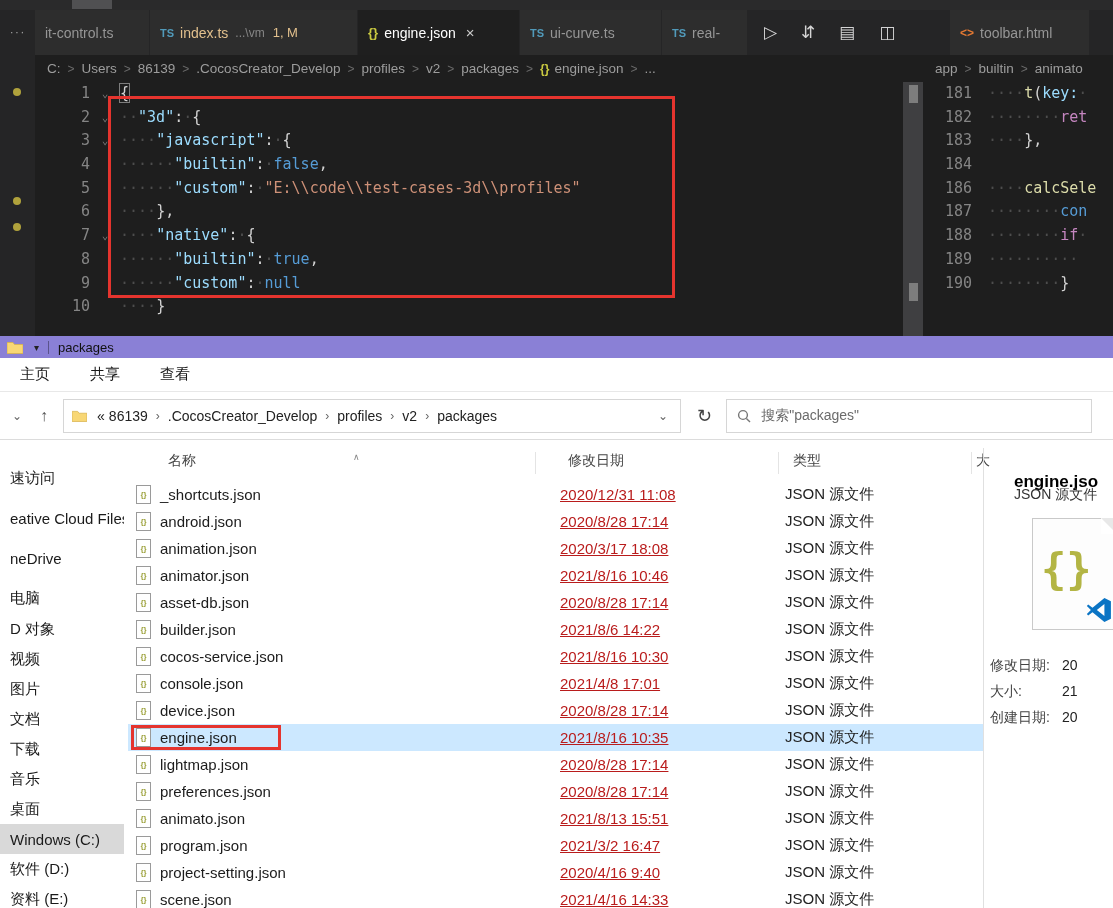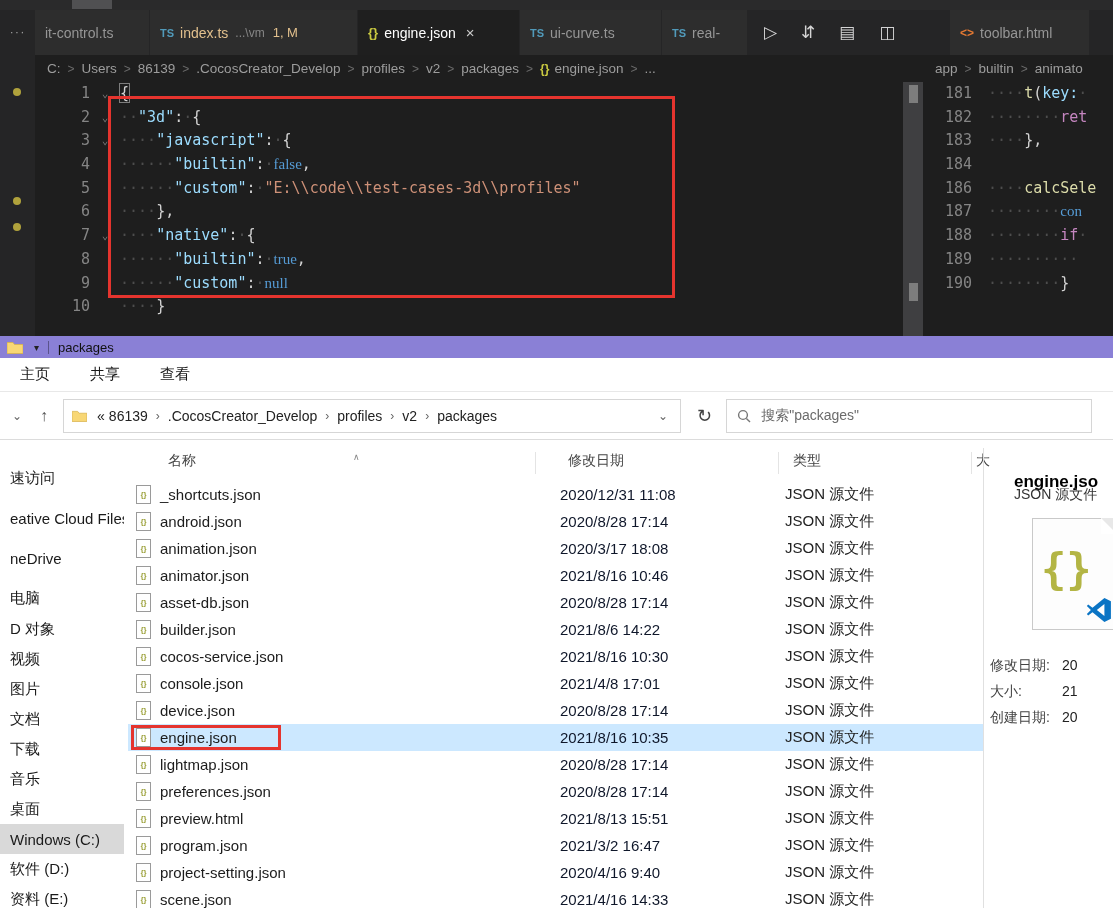--- a/index.html
+++ b/index.html
@@ -43,21 +43,21 @@
   .ln { flex:none; text-align:right; color:#858585; }
   .editor-left .ln { width:55px; }
   .editor-right .ln { width:49px; }
   .fold { flex:none; text-align:center; color:#7c7c7c; font-size:11px; }
   .editor-left .fold { width:30px; }
   .editor-right .fold { width:16px; }
   .lt { flex:1; }
   .tk-ws { color:#4d4d4d; }
   .tk-key { color:#9cdcfe; }
   .tk-str { color:#ce9178; }
-  .tk-kw { color:#569cd6;font-family:Liberation Serif, serif; }
+  .tk-kw { color:#569cd6; }
   .tk-ctrl { color:#c586c0; }
   .tk-fn { color:#dcdcaa; }
   .tk-punc { color:#d4d4d4; }
   .tk-cmt { color:#333333; }
   .tk-brace { color:#d4d4d4; outline:1px solid #7d7d7d; }
   .code-line.hl .lt { background:#d8d8d8; }
   .code-line.hl .tk-ws { color:#8a8a8a; }
 
   .split-strip { position:absolute; left:903px; top:82px; width:20px; height:254px; background:#3f3f41; }
   .split-handle { position:absolute; left:6px; width:9px; height:18px; background:#7d7d7d; }
@@ -87,21 +87,21 @@
   .col-name { left:20px; } .col-date { left:420px;text-align:right; } .col-type { left:645px; } .col-size { left:828px; }
   .sort-caret { position:absolute; left:205px; top:-6px; font-size:9px; color:#888; }
   .col-sep { position:absolute; top:2px; width:1px; height:22px; background:#e4e4e4; }
   .preview-divider { position:absolute; left:983px; top:112px; width:1px; height:460px; background:#e0e0e0; }
 
   .files { position:absolute; left:128px; top:145px; width:855px; }
   .file-row { position:relative; height:27px; display:flex; align-items:center; font-size:15px; color:#1c1c1c; }
   .file-row.selected { background:#cce8ff; }
   .jicon { position:absolute; left:8px; width:15px; height:19px; background:#fff; border:1px solid #9a9a9a; color:#9da23c; font-size:8px; font-weight:bold; text-align:center; line-height:17px; }
   .fname { position:absolute; left:32px; white-space:nowrap; }
-  .fdate { position:absolute; left:432px; white-space:nowrap; color:#0f172a; }
+  .fdate { position:absolute; left:432px; white-space:nowrap; color:#b91c1c;text-decoration:underline; }
   .ftype { position:absolute; left:657px; white-space:nowrap; color:#222; }
   .row-red-rect { position:absolute; left:3px; top:1px; width:150px; height:25px; border:3px solid #e5342e; z-index:6; }
 
   .side { position:absolute; left:0; top:127px; width:124px; font-size:15px; }
   .side-item { height:30px; display:flex; align-items:center; padding-left:10px; white-space:nowrap; overflow:hidden; }
   .side-item.gap { margin-bottom:10px; }
   .side-item.gap-sm { margin-bottom:1px; }
   .side-item.selected { background:#d9d9d9; }
 
   .preview { position:absolute; left:984px; top:112px; width:129px; height:460px; overflow:visible; }
@@ -374,21 +374,21 @@
         <span class="ftype">JSON 源文件</span>
       </div>
       <div class="file-row">
         <span class="jicon">{}</span>
         <span class="fname">preferences.json</span>
         <span class="fdate">2020/8/28 17:14</span>
         <span class="ftype">JSON 源文件</span>
       </div>
       <div class="file-row">
         <span class="jicon">{}</span>
-        <span class="fname">preview.html</span>
+        <span class="fname">animato.json</span>
         <span class="fdate">2021/8/13 15:51</span>
         <span class="ftype">JSON 源文件</span>
       </div>
       <div class="file-row">
         <span class="jicon">{}</span>
         <span class="fname">program.json</span>
         <span class="fdate">2021/3/2 16:47</span>
         <span class="ftype">JSON 源文件</span>
       </div>
       <div class="file-row">

